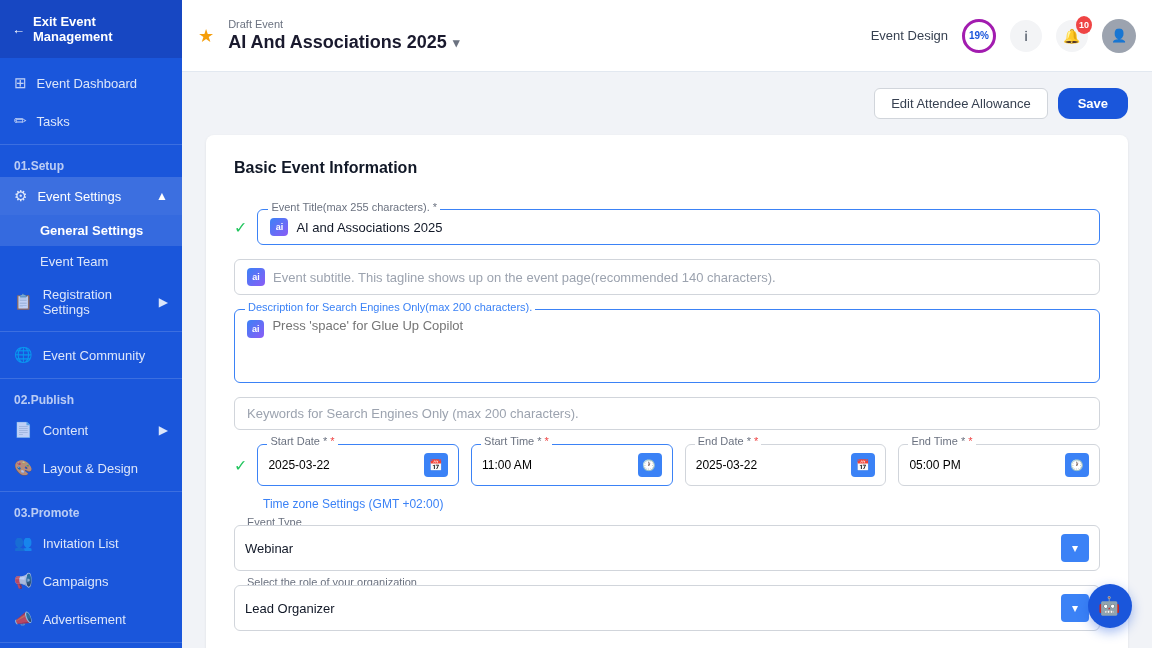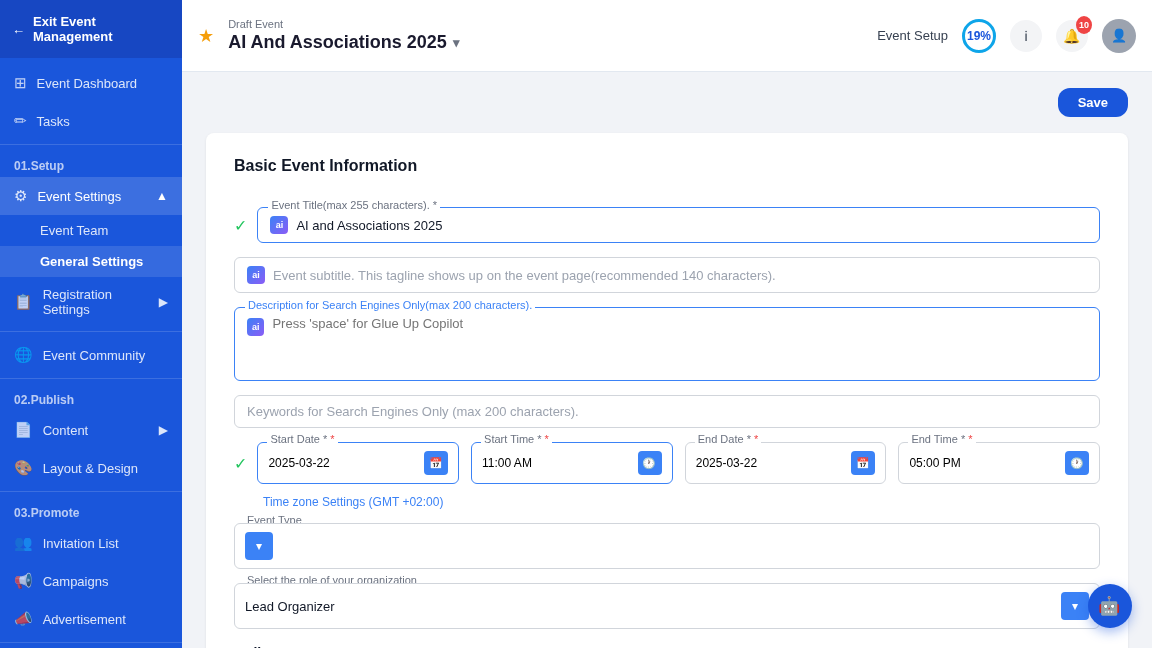--- a/index.html
+++ b/index.html
@@ -92,25 +92,25 @@
     .topbar-right {
       margin-left: auto;
       display: flex;
       align-items: center;
       gap: 14px;
     }
     .event-setup-label { font-size: 13px; color: #374151; }
     .progress-circle {
       width: 34px; height: 34px;
       border-radius: 50%;
-      border: 3px solid #0ea5e9;
-      display: flex;
-      align-items: center;
-      justify-content: center;
-      font-size: 12px;
+      border: 3px solid #a21caf;
+      display: flex;
+      align-items: center;
+      justify-content: center;
+      font-size: 10px;
       font-weight: 700;
       color: #1a56db;
     }
     .topbar-icon-btn {
       width: 32px; height: 32px;
       border-radius: 50%;
       background: #f3f4f6;
       display: flex;
       align-items: center;
       justify-content: center;
@@ -422,25 +422,25 @@
     <div class="sidebar-group-label">
       <span>01.</span>
       <span>Setup</span>
     </div>
 
     <div class="sidebar-section-item active">
       <span class="icon">⚙</span>
       <span>Event Settings</span>
       <span style="margin-left:auto;font-size:12px;">▲</span>
     </div>
+    <div class="sidebar-sub-item active">
+      <span>General Settings</span>
+    </div>
     <div class="sidebar-sub-item">
       <span>Event Team</span>
-    </div>
-    <div class="sidebar-sub-item active">
-      <span>General Settings</span>
     </div>
 
     <div class="sidebar-section-item">
       <span class="icon">📋</span>
       <span>Registration Settings</span>
       <span style="margin-left:auto;font-size:12px;">▶</span>
     </div>
 
     <div class="sidebar-divider"></div>
 
@@ -501,40 +501,41 @@
     <span class="topbar-star">★</span>
     <div>
       <span class="topbar-draft">Draft Event</span>
       <div class="topbar-title">
         <span>AI And Associations 2025</span>
         <span class="chevron">▾</span>
       </div>
     </div>
 
     <div class="topbar-right">
-      <span class="event-setup-label">Event Setup</span>
+      <span class="event-setup-label">Event Design</span>
       <div class="progress-circle">
         <span>19%</span>
       </div>
       <div class="topbar-icon-btn">
         <span>ℹ</span>
       </div>
       <div class="topbar-icon-btn">
         <span>🔔</span>
         <span class="badge">10</span>
       </div>
       <div class="avatar">
         <span>👤</span>
       </div>
     </div>
   </div>
 
   <div class="content-area">
 
     <div class="action-bar">
+      <button class="btn-outline">Edit Attendee Allowance</button>
       <button class="btn-primary">Save</button>
     </div>
 
     <div class="form-card">
       <div class="form-section-title">Basic Event Information</div>
 
       
       <div class="field-group">
         <div style="position:relative; display:flex; align-items:center; gap:6px;">
           <span class="checkmark">✓</span>
@@ -613,20 +614,21 @@
         </div>
       </div>
 
       
       <a class="timezone-link">Time zone Settings (GMT +02:00)</a>
 
       
       <div style="position:relative;margin-bottom:14px;">
         <span style="position:absolute;top:-9px;left:10px;background:#fff;padding:0 3px;font-size:11px;color:#6b7280;">Event Type</span>
         <div class="select-wrapper" style="margin-bottom:0;">
+          <span class="select-value">Webinar</span>
           <div class="select-btn">▾</div>
         </div>
       </div>
 
       
       <div style="position:relative;margin-bottom:16px;">
         <span style="position:absolute;top:-9px;left:10px;background:#fff;padding:0 3px;font-size:11px;color:#6b7280;">Select the role of your organization</span>
         <div class="select-wrapper" style="margin-bottom:0;">
           <span class="select-value">Lead Organizer</span>
           <div class="select-btn">▾</div>

